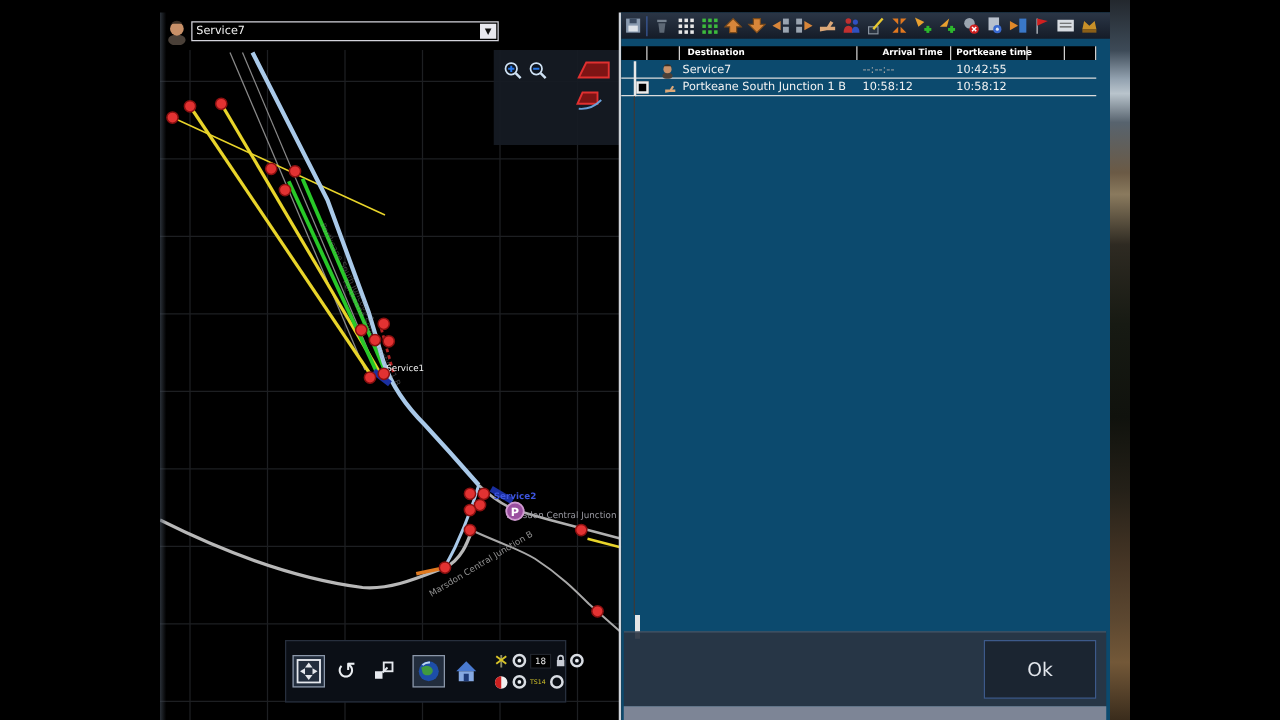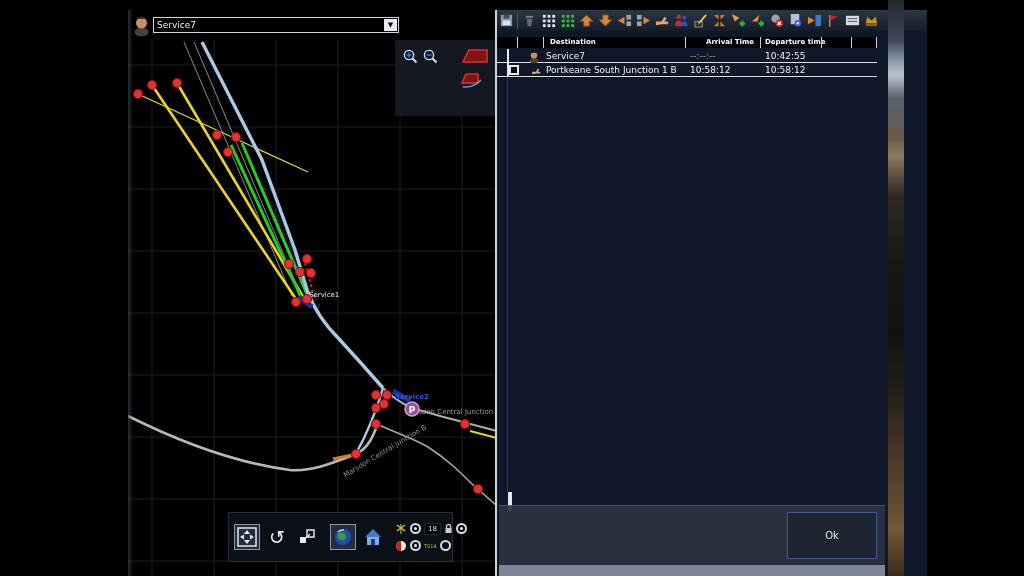--- a/index.html
+++ b/index.html
@@ -42,21 +42,21 @@
   .opt-row { display:flex; align-items:center; gap:3px; height:15px; }
   .toggle { width:11px; height:11px; border:2px solid #d9dde3; border-radius:50%;
             background:#0a0e14; position:relative; }
   .toggle.on::after { content:""; position:absolute; left:2px; top:2px; width:3px; height:3px;
                       border-radius:50%; background:#eceff3; }
   .counter-box { width:17px; height:12px; background:#000; border:1px solid #20242c;
                  color:#e8e8e8; font-size:7px; text-align:center; line-height:11px; }
   .ts-label { font-size:5px; color:#cfc02a; letter-spacing:0; }
 
   
-  .right-panel { position:absolute; left:497px; top:10px; width:430px; height:566px; background:#0f172a; }
+  .right-panel { position:absolute; left:497px; top:10px; width:391px; height:566px; background:#0c4a6e; }
   .icon-toolbar { position:absolute; left:0; top:0; width:100%; height:21px;
                   background:linear-gradient(180deg,#2b3646,#151c28);
                   display:flex; align-items:center; gap:3px; padding:0 1px; }
   .tb-icon { width:16px; height:16px; flex:0 0 16px; display:flex; align-items:center; justify-content:center; }
   .tb-sep { width:1px; height:16px; background:#3a5a9a; flex:0 0 1px; }
 
   .table-header { position:absolute; left:0; top:27px; width:380px; height:11px; background:#000; }
   .table-header span { position:absolute; top:1px; color:#fff; font-size:7px; font-weight:bold; }
   .hsep { position:absolute; top:0; width:1px; height:11px; background:#cfcfcf; }
   .t-row { position:absolute; left:0; width:380px; height:14px; border-bottom:1px solid #dcdcdc; }
@@ -69,21 +69,21 @@
   .v-scroll-line { position:absolute; left:10px; top:39px; width:2px; height:28px; background:#e8e8e8; }
   .v-scroll-faint { position:absolute; left:10px; top:67px; width:1px; height:415px; background:#3a3a3a; }
   .scroll-thumb { position:absolute; left:11px; top:482px; width:4px; height:19px; background:#e6e6e6; }
 
   .bottom-bar { position:absolute; left:2px; top:495px; width:386px; height:60px;
                 background:rgba(42,52,66,.92);
                 box-shadow:inset 0 1px 0 rgba(130,145,165,.35); }
   .bottom-strip { position:absolute; left:2px; top:555px; width:386px; height:11px; background:#7d8596; }
   .ok-button { position:absolute; left:288px; top:7px; width:90px; height:47px;
                background:rgba(26,34,46,.85); border:1px solid #3d5a8a;
-               color:#e2e6ec; font-size:10px; display:flex; align-items:center; justify-content:center; }
+               color:#e2e6ec; font-size:15px; display:flex; align-items:center; justify-content:center; }
 
   
   .scene-strip { position:absolute; left:888px; top:0; width:16px; height:576px;
     background:linear-gradient(180deg,
       #23282e 0%, #3d4a57 7%, #93a2b0 11%, #b9c4cc 13%, #57636e 17%,
       #6b5a45 24%, #8a7a5e 27%, #2e2a22 34%, #171a13 45%, #10120d 58%,
       #242018 68%, #453525 78%, #5c4730 86%, #735838 92%, #3a2c1c 100%); }
 </style>
 </head>
 <body>
@@ -428,21 +428,21 @@
         <svg width="15" height="15" viewBox="0 0 16 16">
             <polygon points="2,11 3.5,4 8,8 12.5,4 14,11" fill="#c89028"></polygon>
             <rect x="2" y="11" width="12" height="3" fill="#8a5f18"></rect>
           </svg>
         </span>
     </div>
 
     <div class="table-header">
       <span style="left:53px">Destination</span>
       <span style="left:209px">Arrival Time</span>
-      <span style="left:268px">Departure time</span>
+      <span style="left:268px">Portkeane time</span>
       <div class="hsep" style="left:20px"></div>
         <div class="hsep" style="left:46px"></div>
       <div class="hsep" style="left:188px"></div>
         <div class="hsep" style="left:263px"></div>
       <div class="hsep" style="left:324px"></div>
         <div class="hsep" style="left:354px"></div>
       <div class="hsep" style="left:379px"></div>
     </div>
 
     <div class="t-row" style="top:39px">

